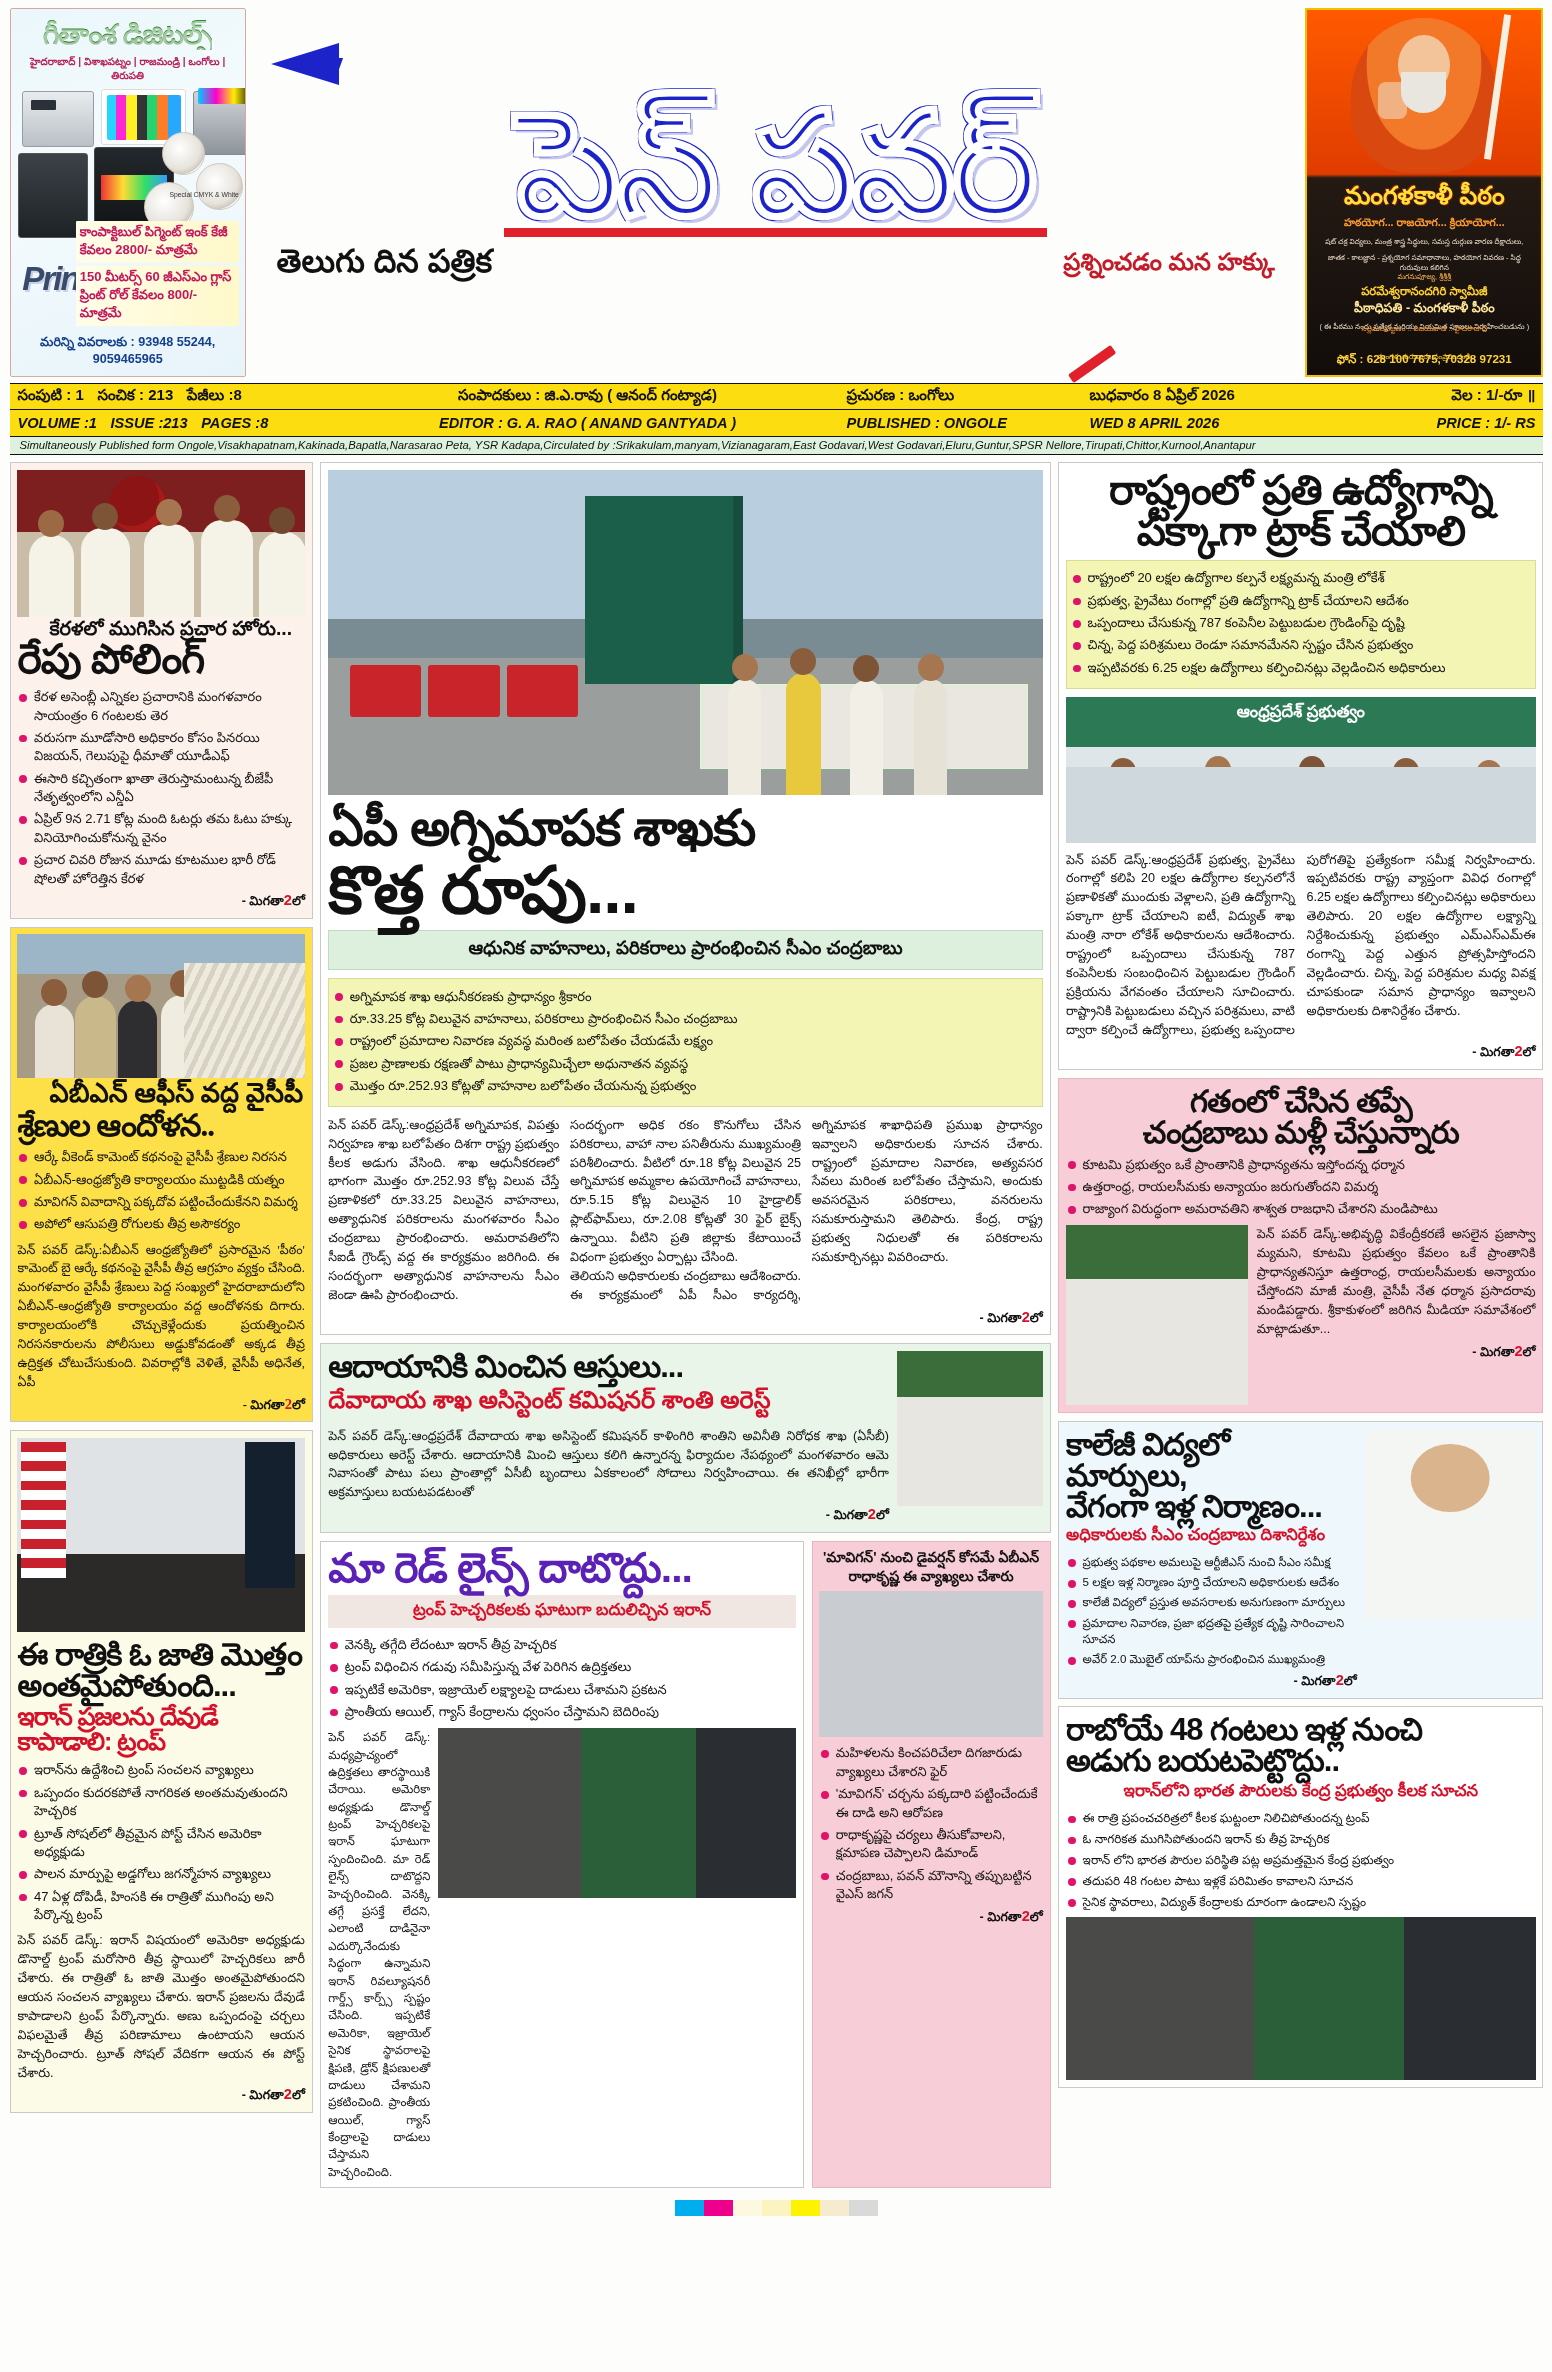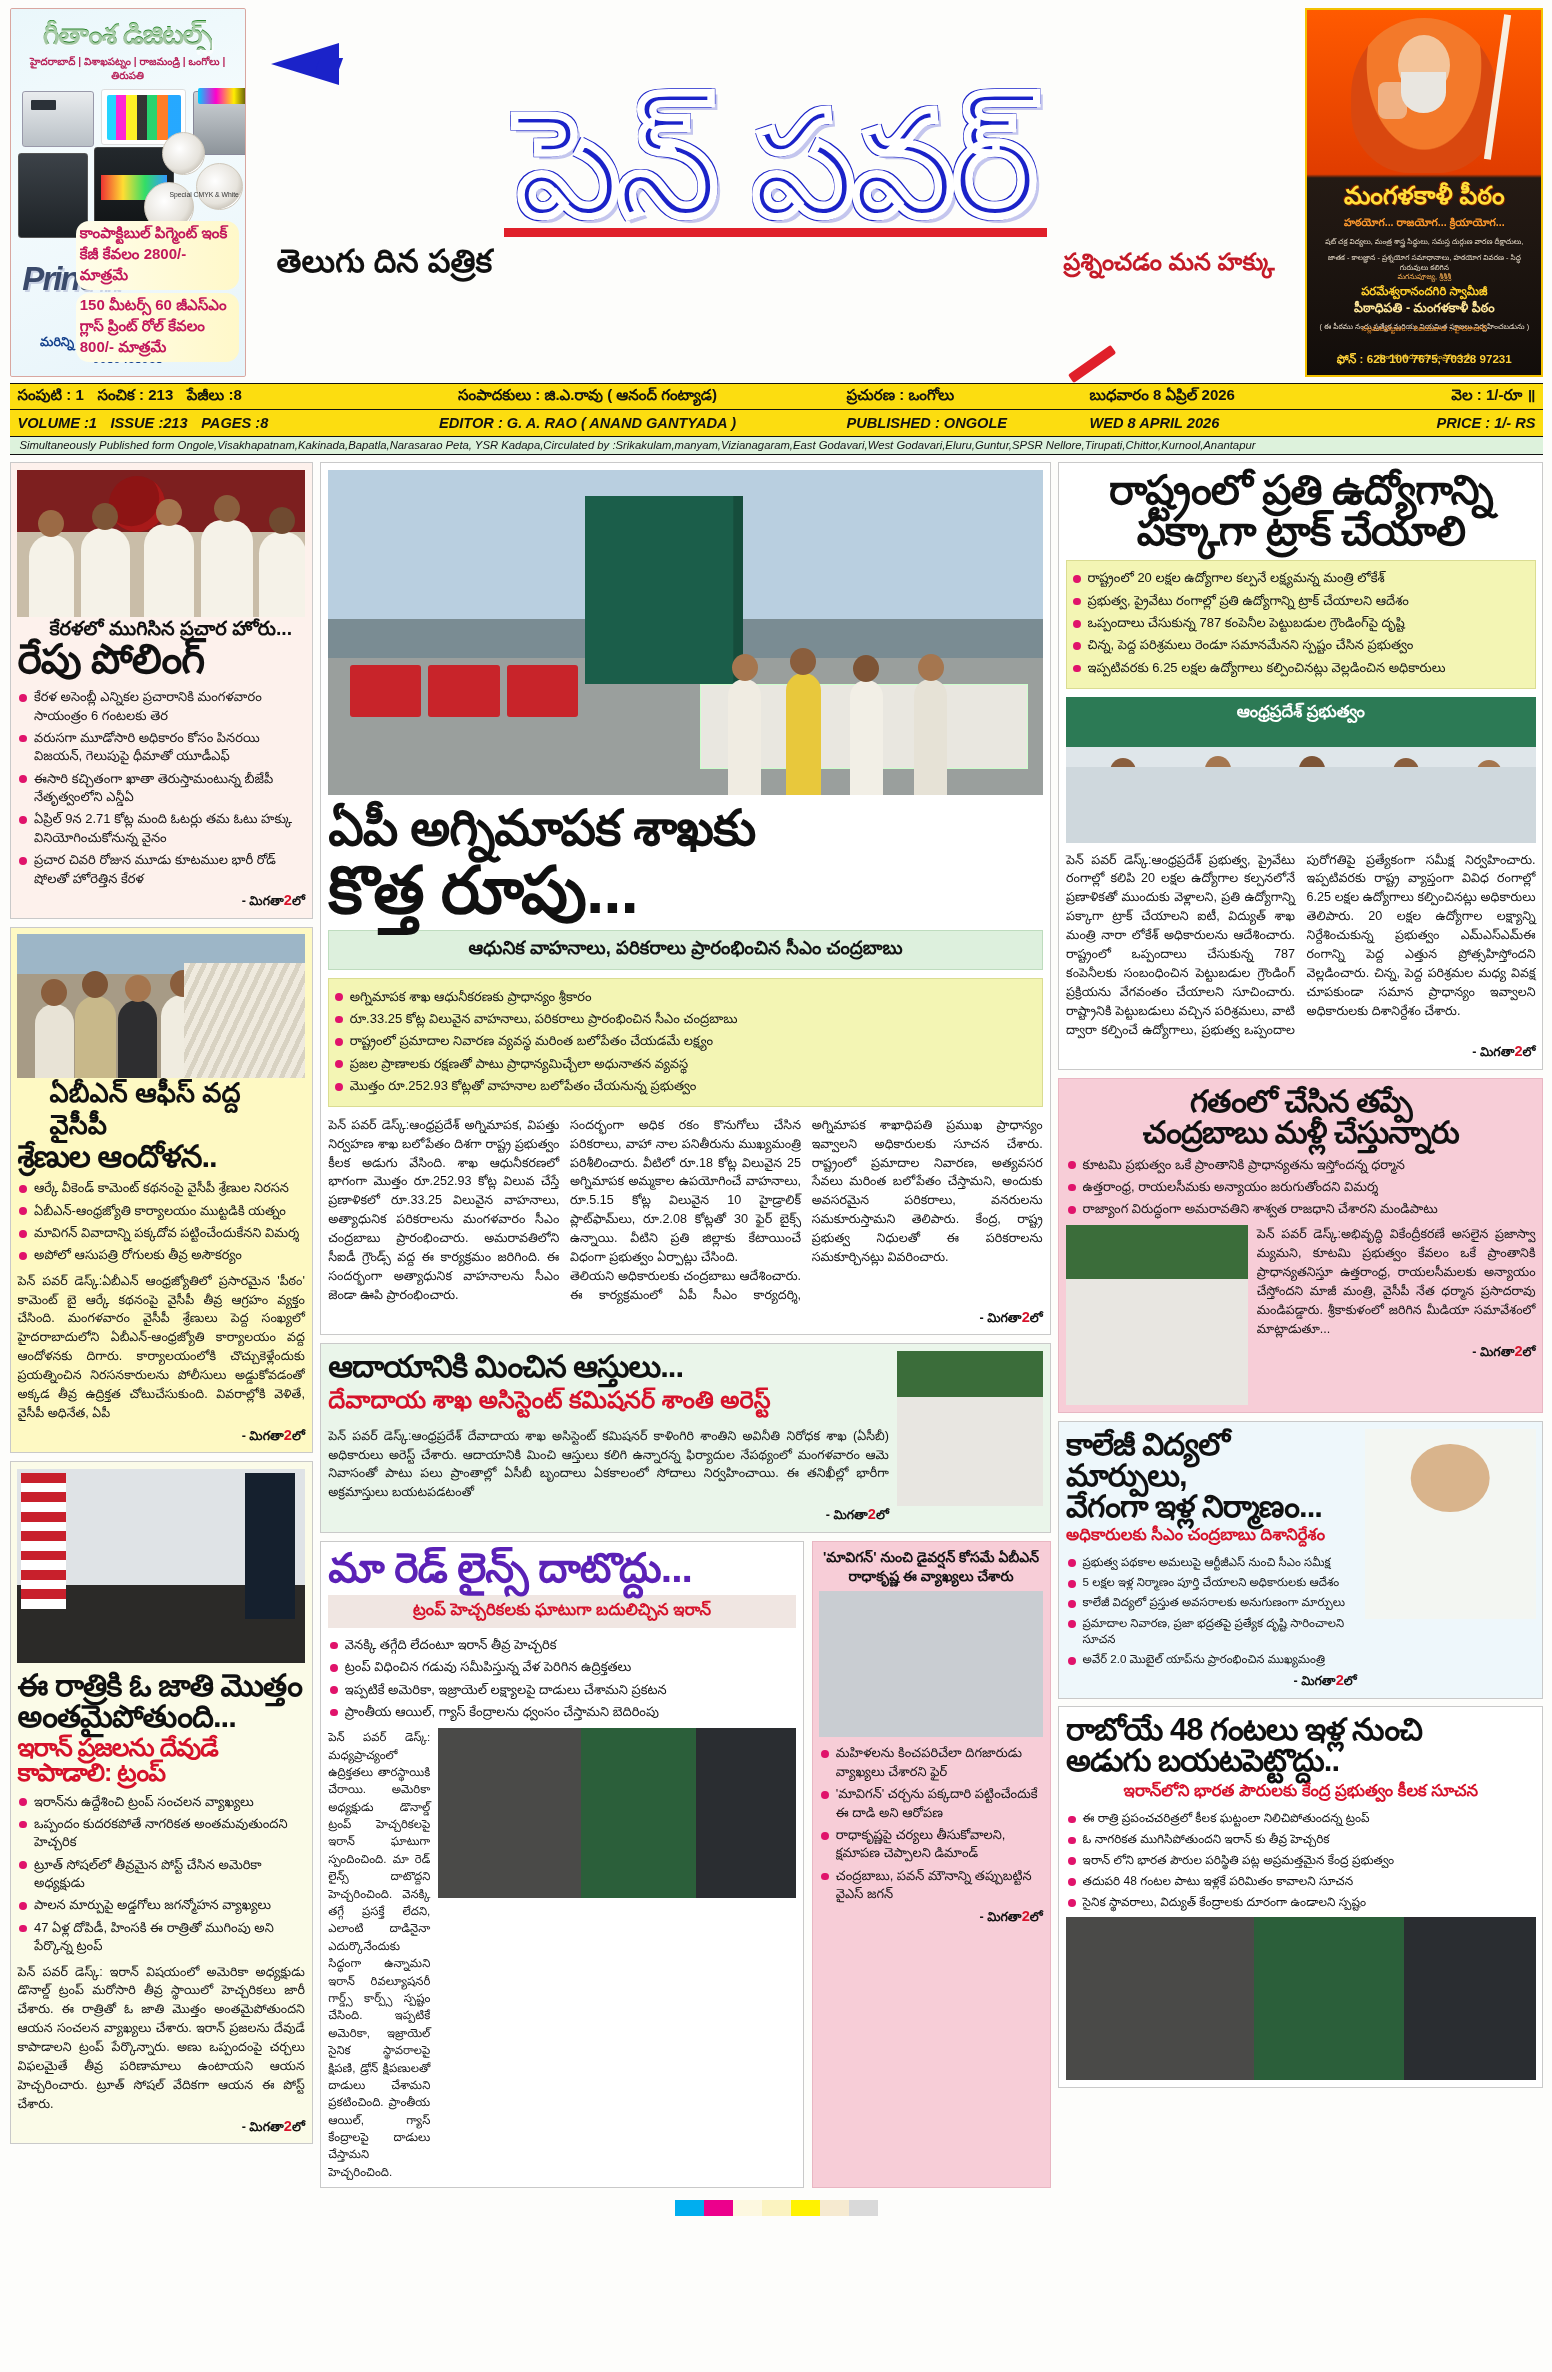--- a/index.html
+++ b/index.html
@@ -41,21 +41,21 @@
   .pr.r3 { left: 128px; top: 93px; width: 50px; height: 50px; }
   .pr.inkset { left: 85px; top: 0px; width: 85px; height: 56px; background:#fff; border:1px solid #ddd; }
   .pr.inkset::after{content:"";position:absolute;inset:4.9px;background:linear-gradient(90deg,#0cf 0 12%,#f0c 12% 26%,#fe0 26% 40%,#111 40% 54%,#0c5 54% 68%,#f60 68% 82%,#09f 82% 100%);opacity:.85;border-radius:1.9px;}
   .pr.toner { left: 177px; top: 1.9px; width: 62px; height: 64px; background:linear-gradient(180deg,#cfd4d8,#8d949a); border:1px solid #889; }
   .pr.toner::before{content:"";position:absolute;left:3.9px;top:-3.9px;width:54px;height:15.5px;background:linear-gradient(90deg,#0cf,#f0c,#fe0,#111);border-radius:1.9px;}
   .ad-left .spec { position:absolute; right:5.8px; top:182px; font-size:6.8px; color:#333; }
   .printlogo { font-size: 33px; font-weight: 900; font-style: italic;
     color:#3a4a6b; text-shadow: 1.9px 1.9px 0 #c9d2e4; letter-spacing:-1.9px; margin-top:5.8px; align-self:flex-start; margin-left:5.8px;}
   .printlogo small { font-size:17.5px; color:#d12a7a; }
   .ad-left .offers { position:absolute; right:5.8px; top:212px; width:163px; }
-  .ad-left .offers div { background: linear-gradient(90deg,#fffdea,#fff8c9); color:#c2185b; font-size:15px; font-weight:bold; padding:2.9px 3.9px; margin-bottom:3.9px; border-radius:13px;}
+  .ad-left .offers div { background: linear-gradient(90deg,#fffdea,#fff8c9); color:#c2185b; font-size:13px; font-weight:bold; padding:2.9px 3.9px; margin-bottom:3.9px; border-radius:1px;}
   .ad-left .phone { margin-top:auto; font-size:12.6px; font-weight:bold; color:#14408c; text-align:center; padding-bottom:1.9px;}
 
   .mast-center { flex: 1; display: flex; flex-direction: column; align-items: center; justify-content: center; position: relative; }
   .mast-title { font-size: 146px; font-weight: 900; color: #1b23c9; letter-spacing: -3.9px;
      line-height: .92; -webkit-text-stroke: 2.9px #fff; text-shadow: 0 0 0 #1b23c9, 3.9px 3.9px 0 rgba(27,35,201,.25), -1.9px -1.9px 0 #1b23c9, 1.9px -1.9px 0 #1b23c9, -1.9px 1.9px 0 #1b23c9;
      white-space: nowrap; }
   .nib { position:absolute; left: 17.5px; top: 35px; width: 0; height: 0;
      border-top: 21.3px solid transparent; border-bottom: 21.3px solid transparent; border-right: 68px solid #1b23c9;}
   .nib::after{content:"";position:absolute;left:47px;top:-5.8px;width:23px;height:11.6px;background:#1b23c9;transform:skewX(-20deg);}
   .redbar { width: 543px; height: 8.7px; background: #e0202a; margin-top: -3.9px; }
@@ -93,21 +93,21 @@
   .simulbar { background: #ddf2dc; border-bottom: 1.5px solid #111; font-size: 11.3px; font-style: italic; padding: 2.9px 9.7px; white-space: nowrap; }
 
   
   .grid { display: flex; gap: 7.8px; margin-top: 6.8px; }
   .col-left { width: 303px; }
   .col-mid  { flex: 1; }
   .col-right{ width: 485px; }
 
   .card { border: 1px solid #c9c9c9; padding: 6.8px; margin-bottom: 7.8px; }
   .card.cream { background: #fdf1ec; }
-  .card.lav { background: #fef9c3; }
+  .card.lav { background: #fde047; font-family: Liberation Serif, serif; }
   .card.lemon { background: #fbfbe8; }
   .card.mint { background: #eaf5ea; }
   .card.pink { background: #f7cdd7; border-color:#e8b6c2; }
   .card.sky { background: #eef7fb; }
   .card.white { background: #fff; }
 
   .photo { width: 100%; position: relative; overflow: hidden; background: #d9d9d9; }
   .kicker { font-size: 19.4px; font-weight: bold; color: #111; line-height: 1.15; margin-top: 0; padding-left: 32px; }
   .headline { font-weight: 900; color: #111; line-height: 1.0; letter-spacing: -1px; }
   .h-xl { font-size: 50px; }

